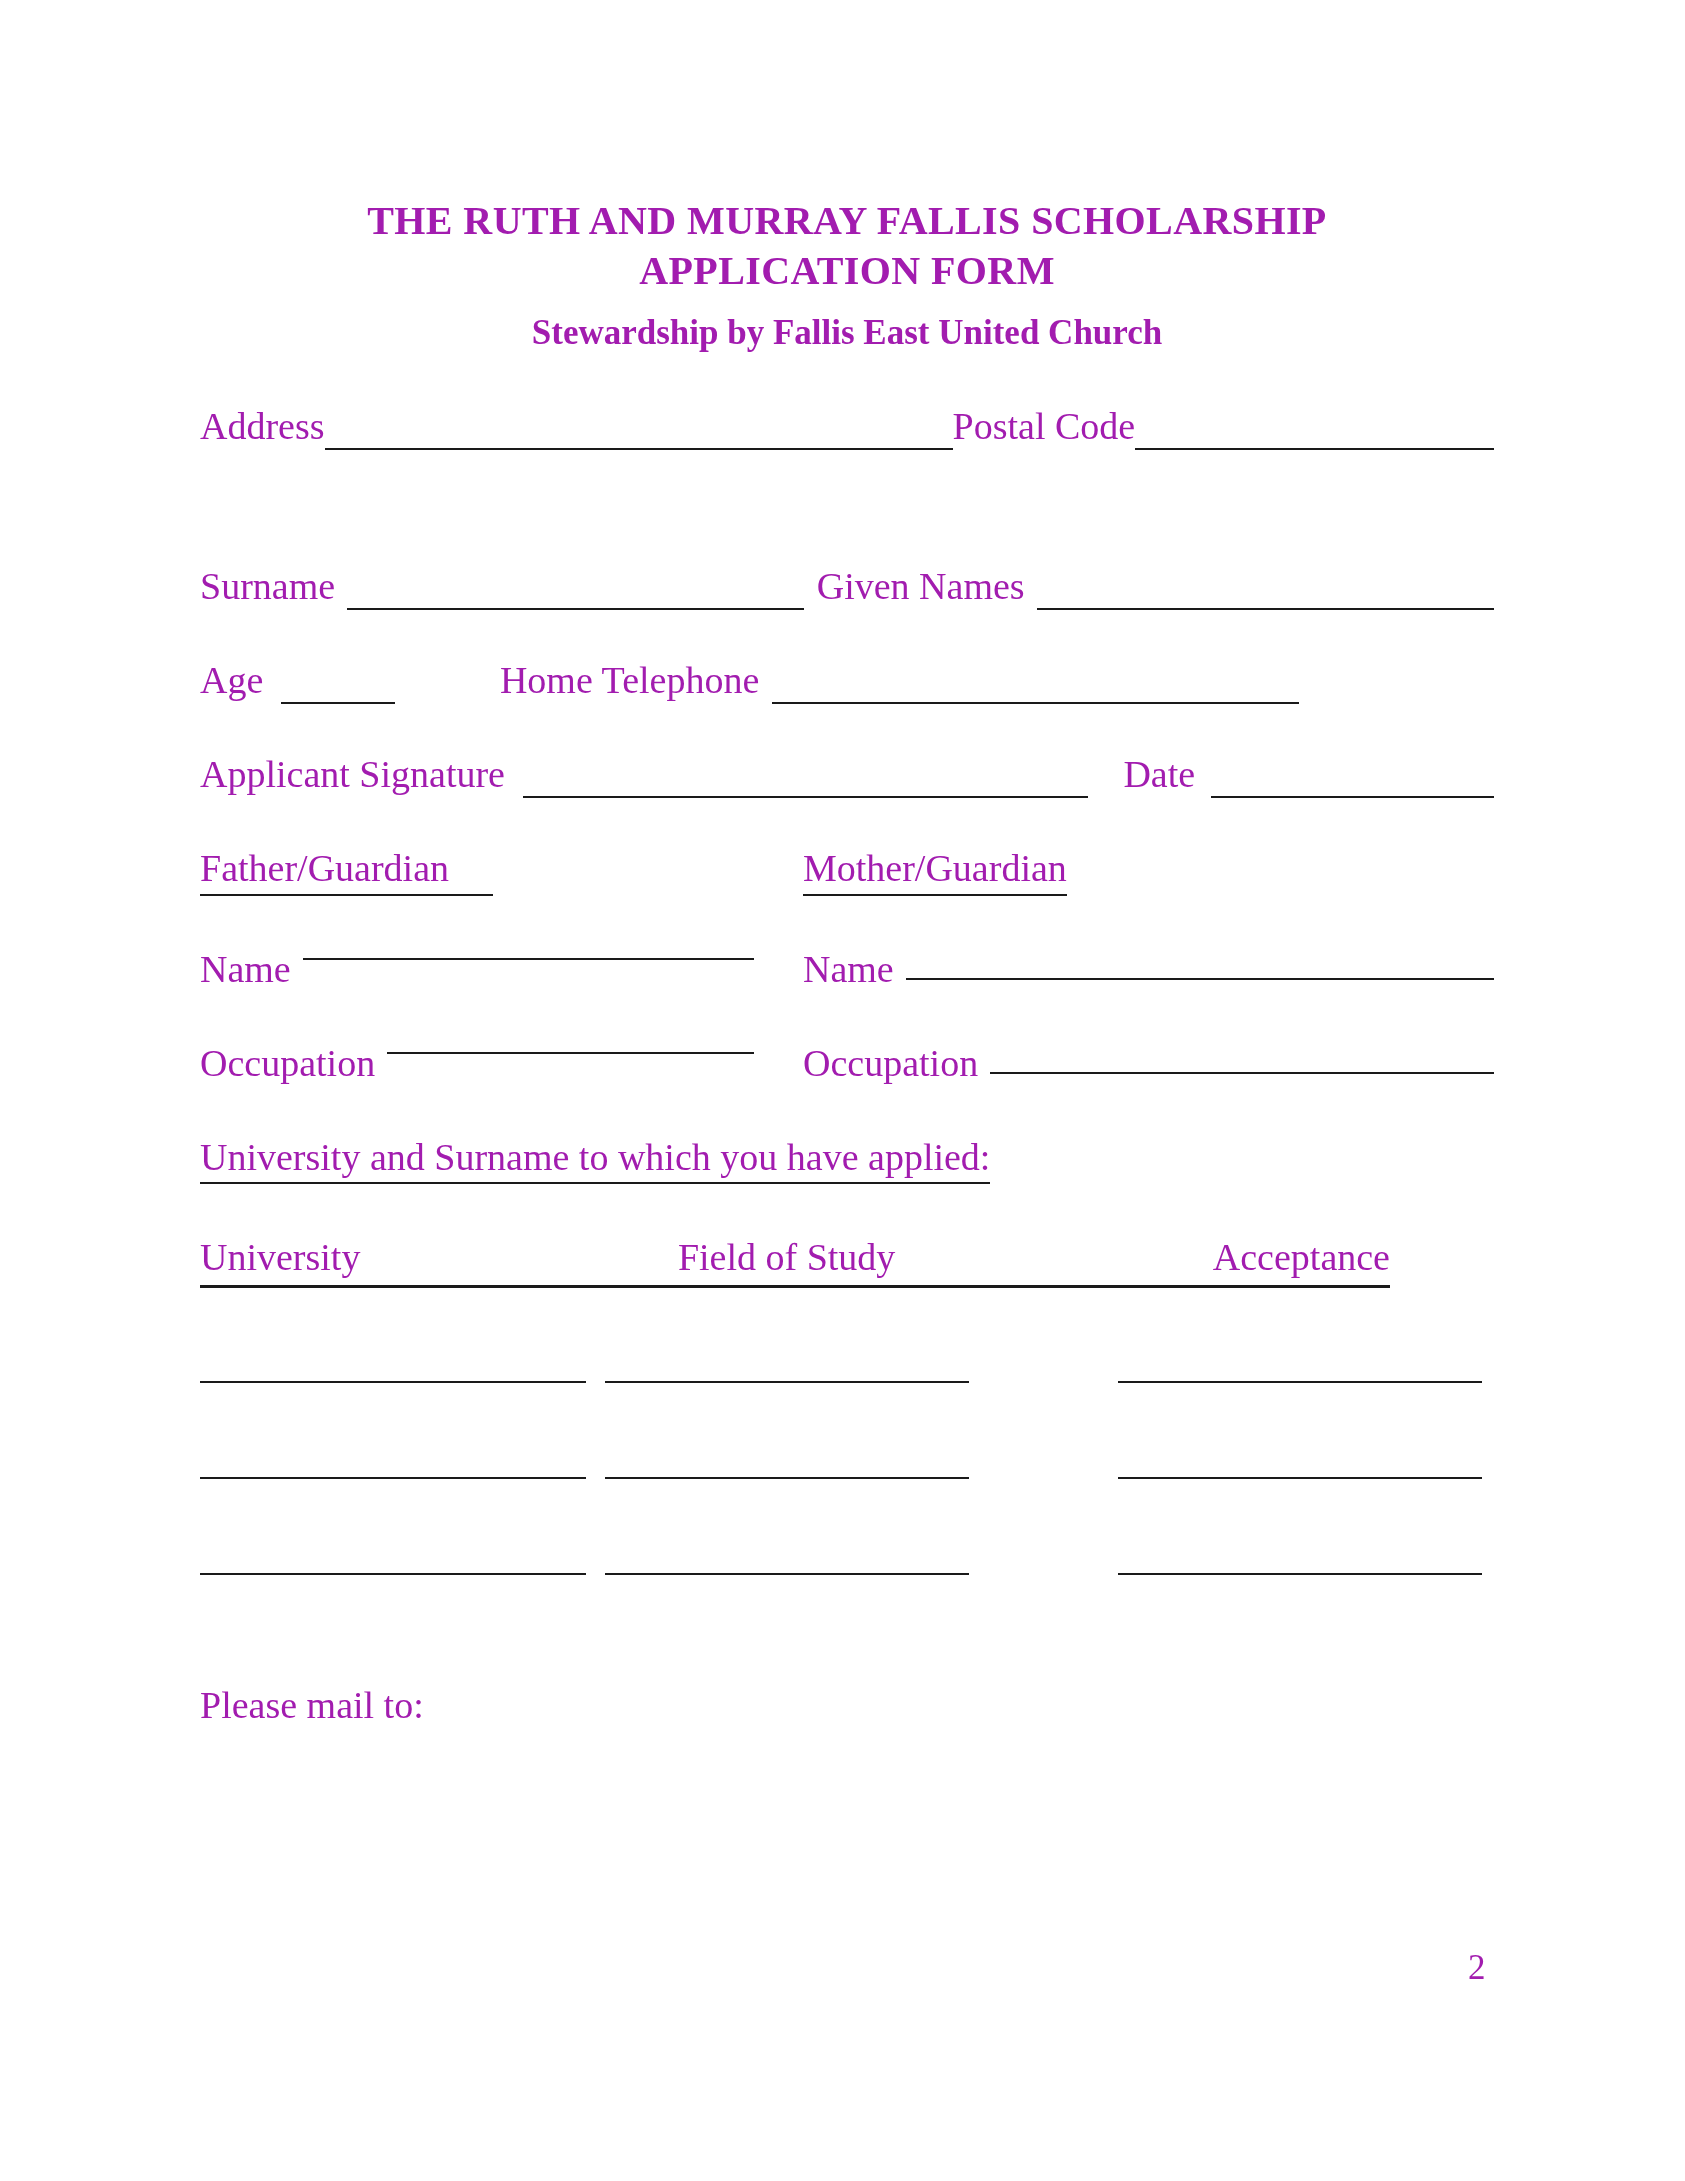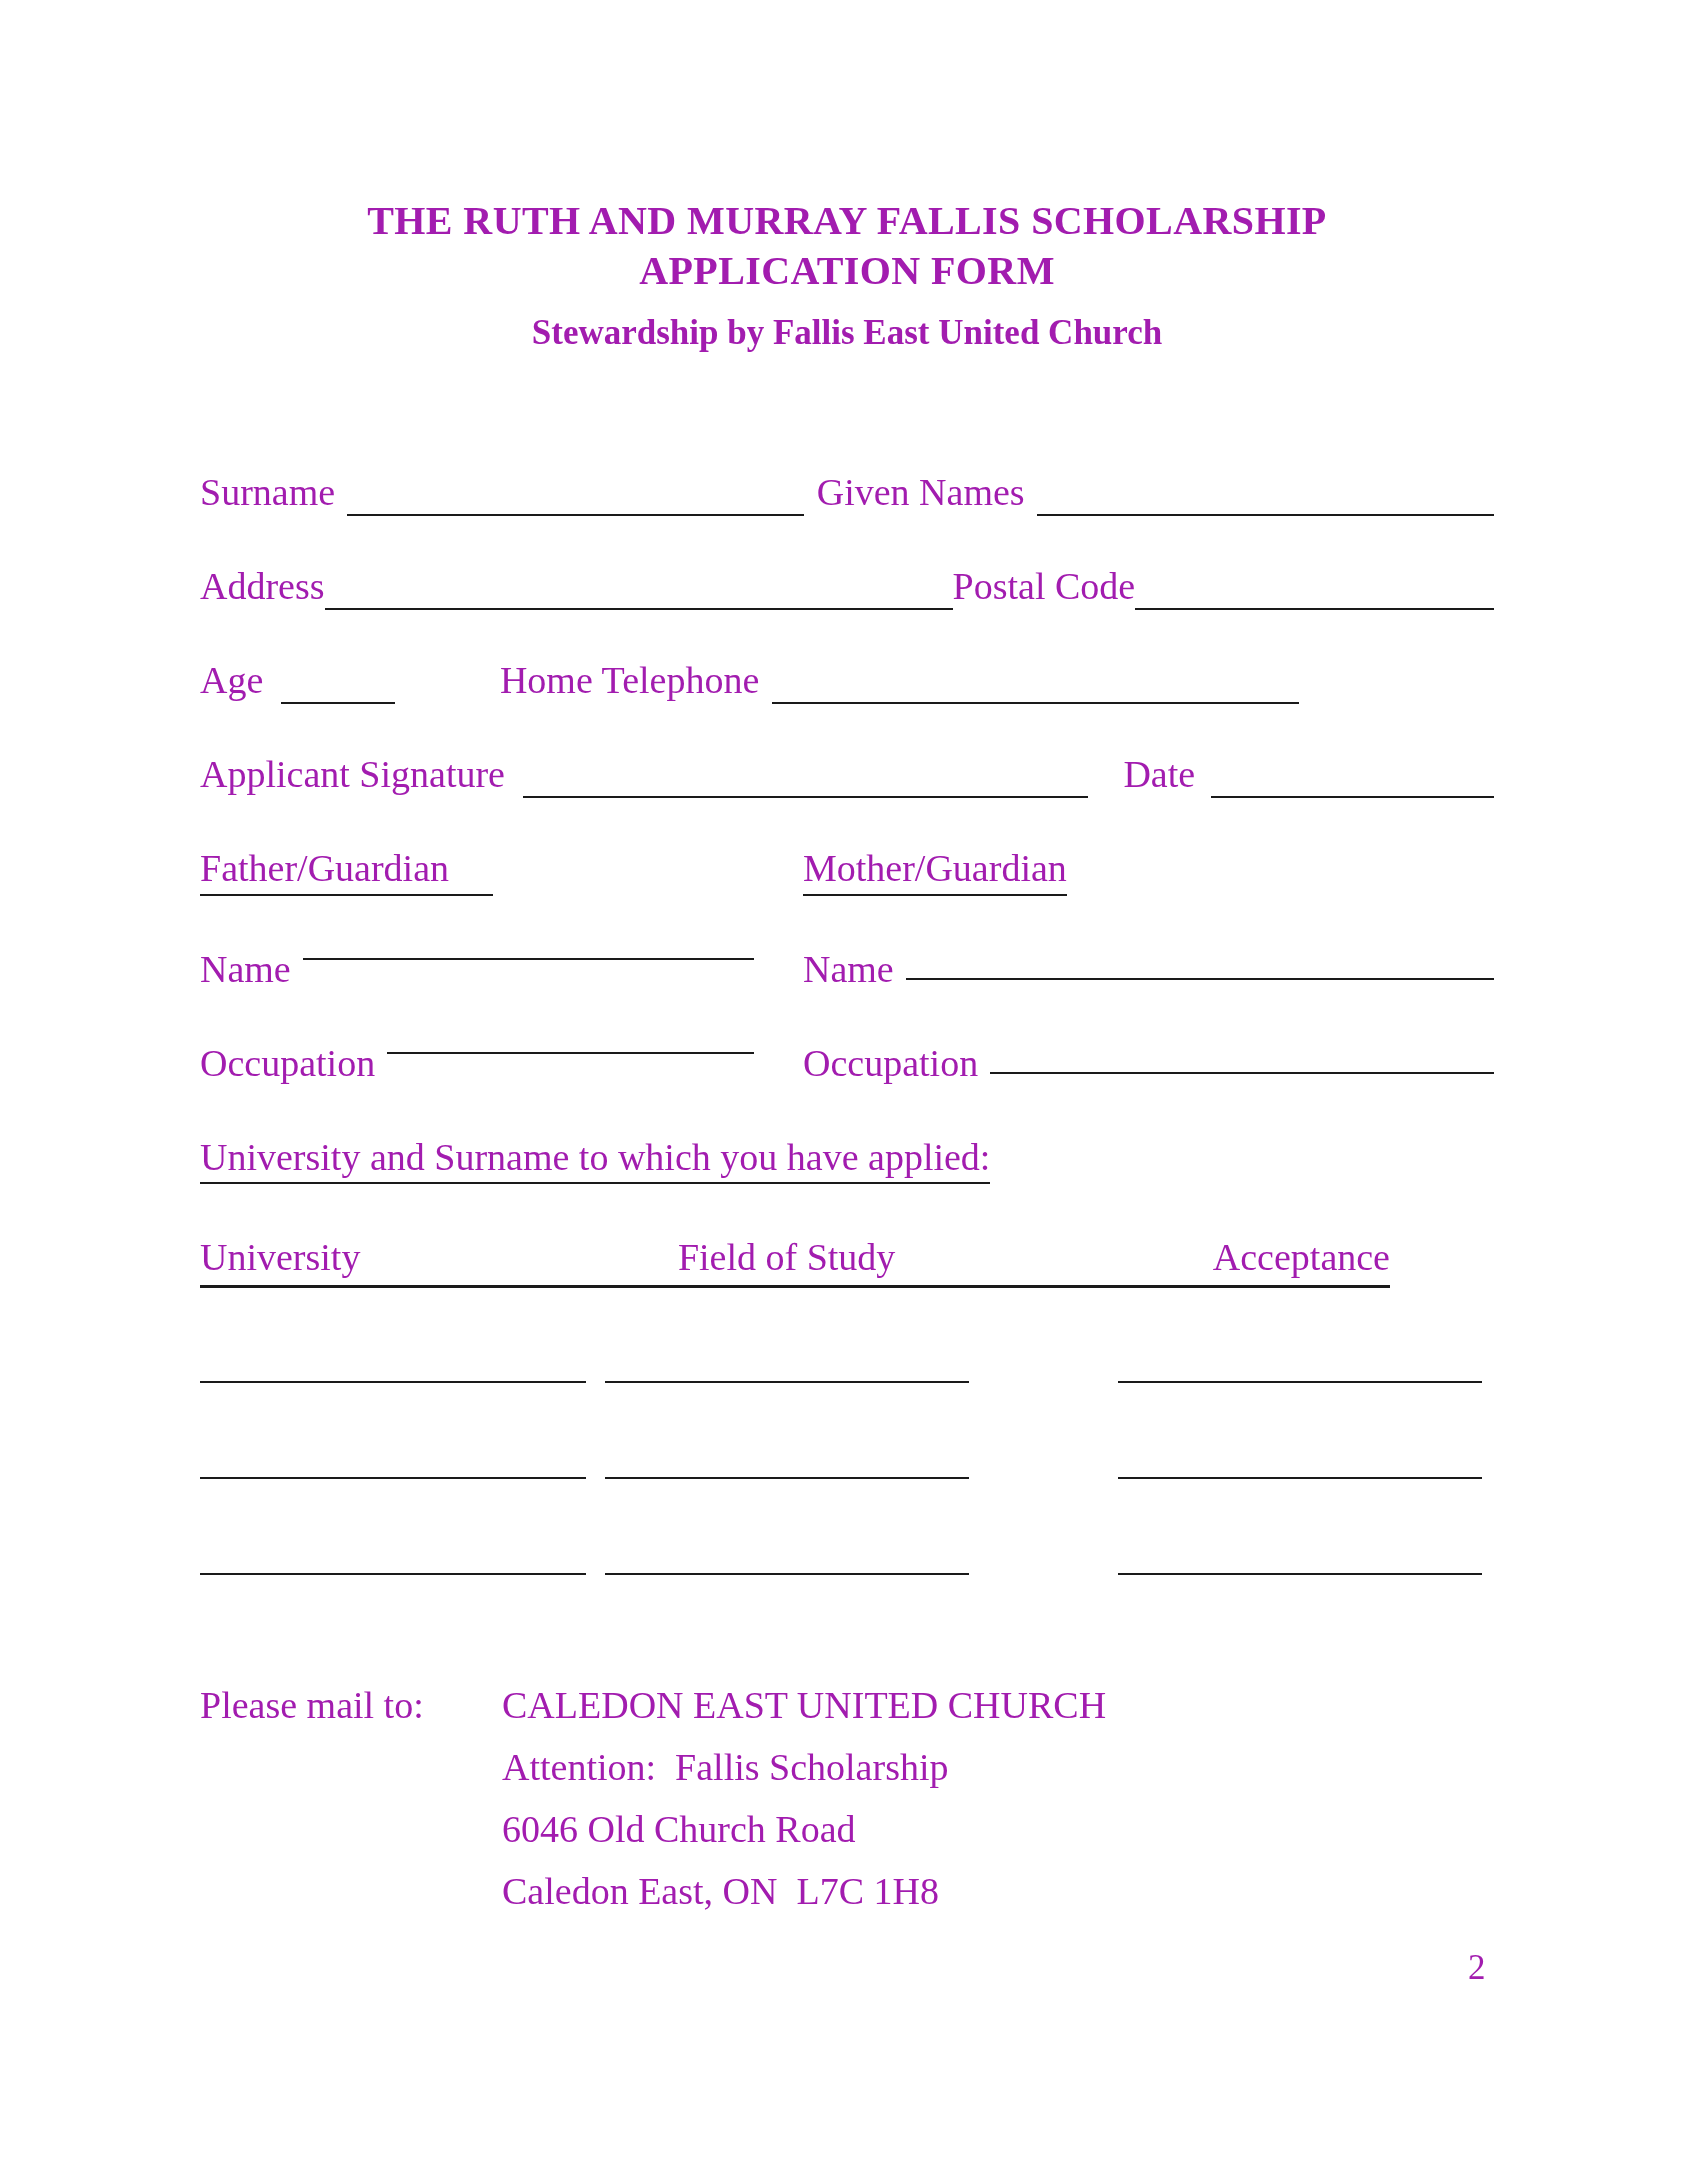--- a/index.html
+++ b/index.html
@@ -128,35 +128,35 @@
 <body>
 
 <div class="page">
 
   <header class="doc-header">
     <div class="title">THE RUTH AND MURRAY FALLIS SCHOLARSHIP</div>
     <div class="title title2">APPLICATION FORM</div>
     <div class="subtitle">Stewardship by Fallis East United Church</div>
   </header>
 
+  <div class="row">
+    <span class="label">Address</span>
+    <span class="line g7"></span>
+    <span class="label">Postal Code</span>
+    <span class="line g4"></span>
+  </div>
+
   <div class="row row-first">
     <span class="label">Surname</span>
     <span class="line ml14"></span>
     <span class="label ml14">Given Names</span>
     <span class="line ml14"></span>
   </div>
 
   <div class="row">
-    <span class="label">Address</span>
-    <span class="line g7"></span>
-    <span class="label">Postal Code</span>
-    <span class="line g4"></span>
-  </div>
-
-  <div class="row">
     <span class="label">Age</span>
     <span class="line w130 ml20"></span>
     <span class="spacer sp120"></span>
     <span class="label">Home Telephone</span>
     <span class="line w600 ml14"></span>
   </div>
 
   <div class="row">
     <span class="label">Applicant Signature</span>
     <span class="line g2 ml20"></span>
@@ -216,24 +216,18 @@
     <span class="bline b3"></span>
   </div>
   <div class="blank-row blank-next">
     <span class="bline b1"></span>
     <span class="bline b2"></span>
     <span class="bline b3"></span>
   </div>
 
   <div class="mail-block">
     <div class="mail-label">Please mail to:</div>
-    <div class="mail-address">
-      <div class="addr-line">CALEDON EAST UNITED CHURCH</div>
-      <div class="addr-line">Attention:  Fallis Scholarship</div>
-      <div class="addr-line">6046 Old Church Road</div>
-      <div class="addr-line">Caledon East, ON  L7C 1H8</div>
-    </div>
   </div>
 
   <div class="page-number">2</div>
 
 </div>
 
 
 </body></html>

